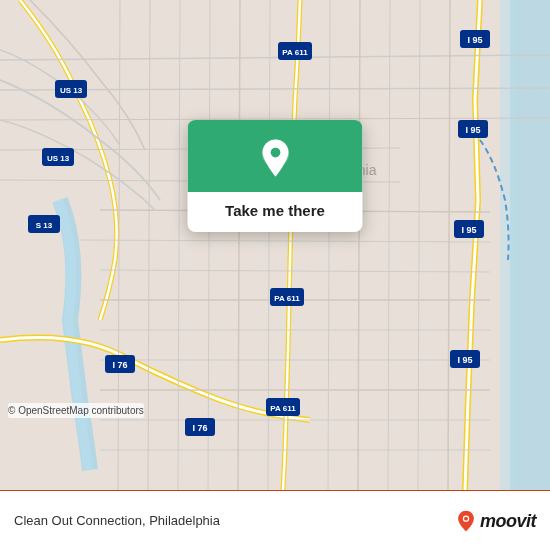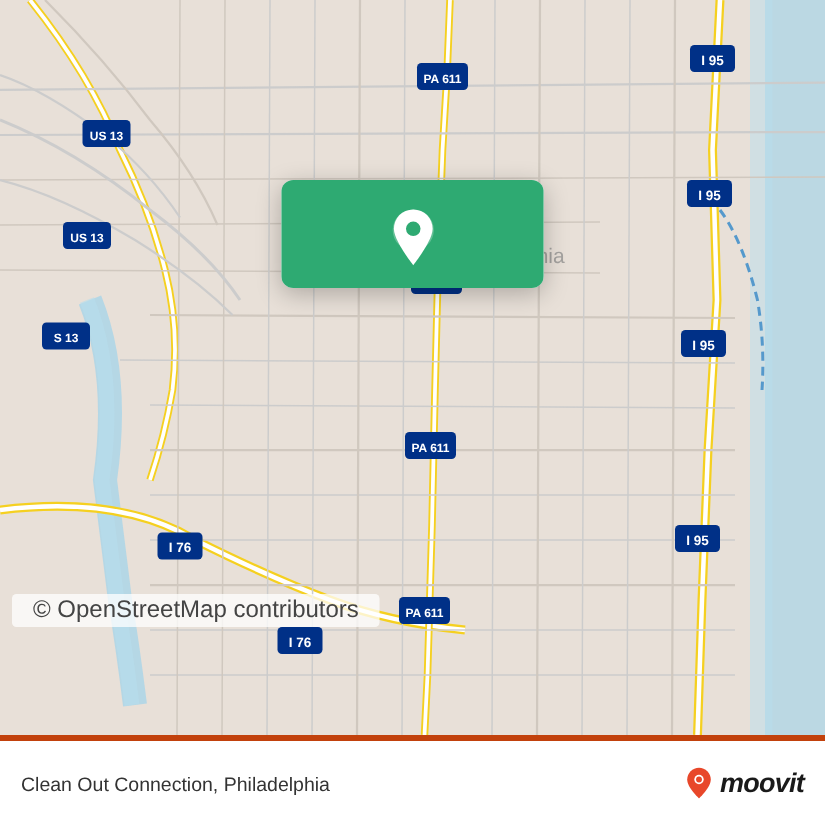--- a/index.html
+++ b/index.html
@@ -68,21 +68,21 @@
 
     
     #bottom-bar {
       width: 550px;
       height: 60px;
       background: white;
       display: flex;
       align-items: center;
       justify-content: space-between;
       padding: 0 14px;
-      border-top: 4px solid #c2410c;
+      border-top: 1px solid #c2410c;
       position: absolute;
       bottom: 0;
       left: 0;
     }
 
     #location-text {
       font-size: 13px;
       color: #333;
     }
 
@@ -102,24 +102,24 @@
       font-weight: 700;
       color: #1a1a1a;
       font-style: italic;
       letter-spacing: -0.5px;
     }
 
     #copyright-text {
       position: absolute;
       bottom: 72px;
       left: 8px;
-      font-size: 16px;
+      font-size: 10px;
       color: #444;
       background: rgba(255,255,255,0.75);
-      padding: 2px 14px;
+      padding: 2px 0;
       border-radius: 3px;
       z-index: 5;
     }
   </style>
 </head>
 <body>
 
 <div id="map-container">
 
   <svg id="map-svg" viewBox="0 0 550 490" xmlns="http://www.w3.org/2000/svg">
@@ -214,20 +214,23 @@
   <div id="popup-card">
     <div id="popup-green-area">
 
       <svg id="popup-pin-icon" viewBox="0 0 42 52" xmlns="http://www.w3.org/2000/svg">
         <circle cx="21" cy="19" r="17" fill="rgba(255,255,255,0.25)"></circle>
         <circle cx="21" cy="19" r="13" fill="white" opacity="0.35"></circle>
         <path d="M21 2 C12 2 5 9 5 18 C5 28 21 48 21 48 C21 48 37 28 37 18 C37 9 30 2 21 2 Z" fill="white"></path>
         <circle cx="21" cy="18" r="6" fill="#2eaa72"></circle>
       </svg>
     </div>
+    <div id="popup-label-area">
+      <span id="popup-label">Take me there</span>
+    </div>
   </div>
 
   <div id="copyright-text">
     <span>© OpenStreetMap contributors</span>
   </div>
 </div>
 
 <div id="bottom-bar">
   <span id="location-text">Clean Out Connection, Philadelphia</span>
 

